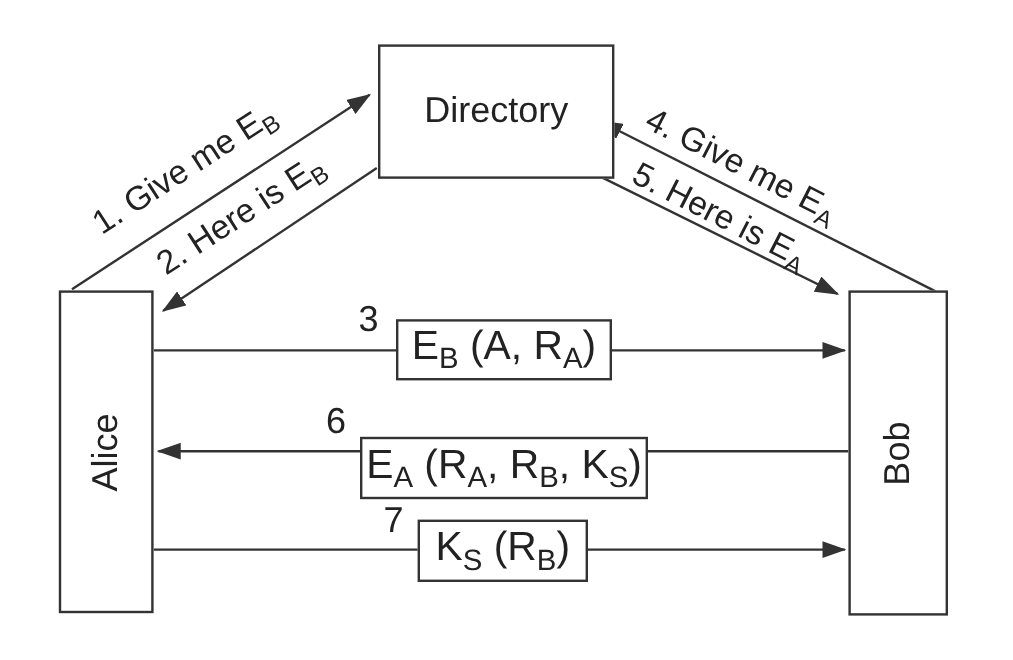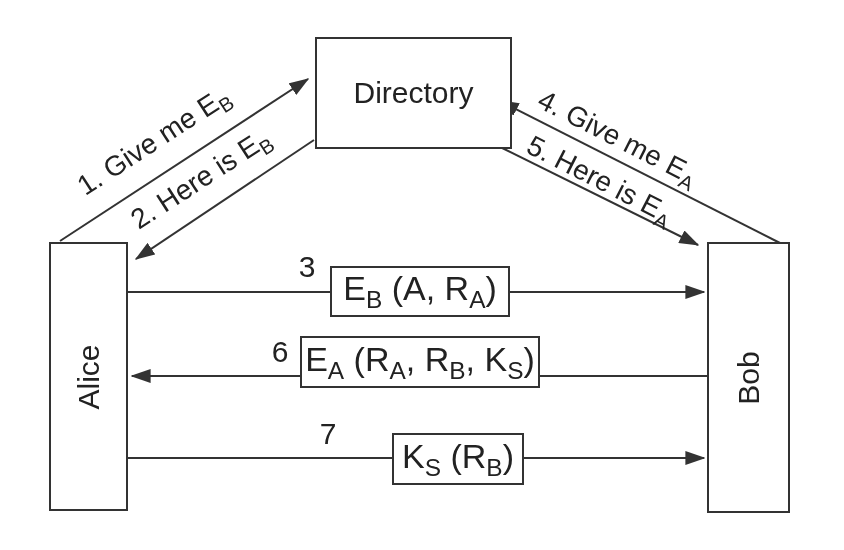--- a/index.html
+++ b/index.html
@@ -85,21 +85,21 @@
   </div>
 
   <div class="num" style="left:307px; top:267px;">3</div>
   <div class="num" style="left:280px; top:352px;">6</div>
   <div class="num" style="left:328px; top:434px;">7</div>
 
   <div class="box msg" style="left:330px; top:266px; width:180px; height:51px;">
     <span><span>E</span><sub>B</sub><span> (A, R</span><sub>A</sub><span>)</span></span>
   </div>
 
-  <div class="box msg" style="left:300px; top:336px; width:240px; height:52px;">
+  <div class="box msg" style="left:300px; top:364px; width:240px; height:52px;">
     <span><span>E</span><sub>A</sub><span> (R</span><sub>A</sub><span>, R</span><sub>B</sub><span>, K</span><sub>S</sub><span>)</span></span>
   </div>
 
-  <div class="box msg" style="left:348px; top:433px; width:132px; height:52px;margin-left:44px;">
+  <div class="box msg" style="left:348px; top:433px; width:142px; height:52px;">
     <span><span>K</span><sub>S</sub><span> (R</span><sub>B</sub><span>)</span></span>
   </div>
 
 </div>
 
 </body></html>

